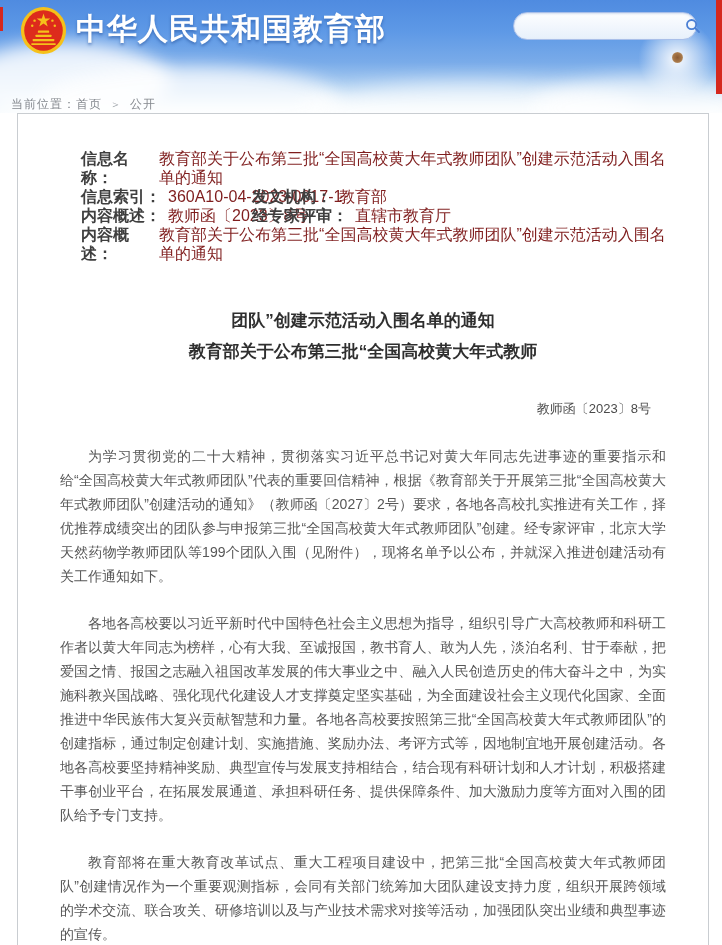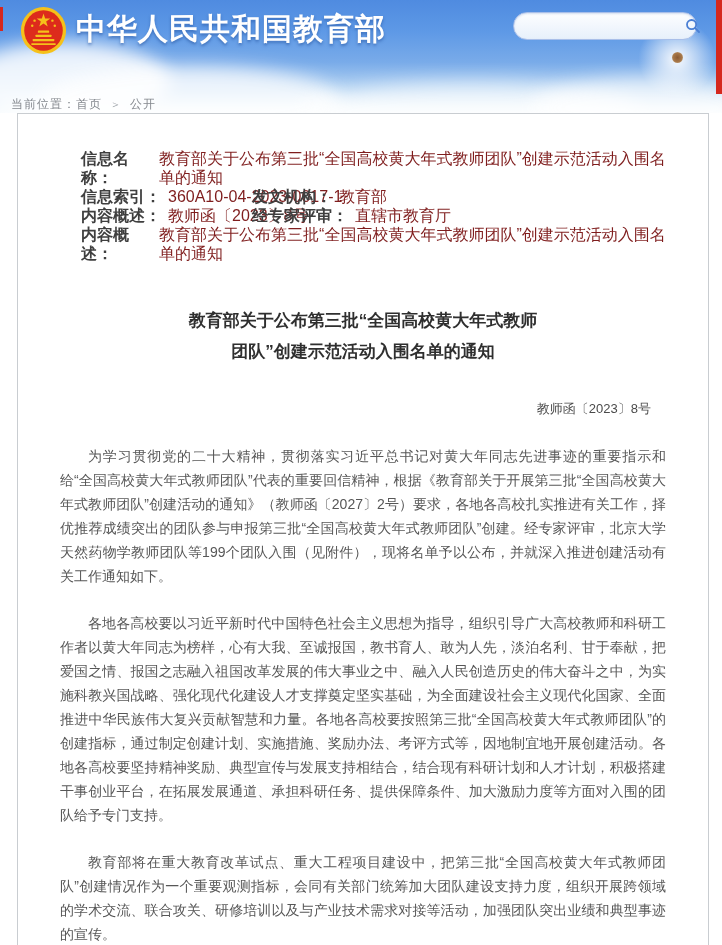--- a/index.html
+++ b/index.html
@@ -162,22 +162,22 @@
       </div>
       <div class="meta-row">
         <div class="meta-cell long">
           <span class="meta-label">内容概述：</span>
           <span class="meta-value">教育部关于公布第三批“全国高校黄大年式教师团队”创建示范活动入围名单的通知</span>
         </div>
       </div>
     </div>
 
     <div class="doc-title">
+      <div>团队”创建示范活动入围名单的通知</div>
       <div>教育部关于公布第三批“全国高校黄大年式教师</div>
-      <div>团队”创建示范活动入围名单的通知</div>
     </div>
 
     <div class="doc-number">教师函〔2023〕8号</div>
 
     <div class="doc-body">
       <p class="para">为学习贯彻党的二十大精神，贯彻落实习近平总书记对黄大年同志先进事迹的重要指示和给“全国高校黄大年式教师团队”代表的重要回信精神，根据《教育部关于开展第三批“全国高校黄大年式教师团队”创建活动的通知》（教师函〔2027〕2号）要求，各地各高校扎实推进有关工作，择优推荐成绩突出的团队参与申报第三批“全国高校黄大年式教师团队”创建。经专家评审，北京大学天然药物学教师团队等199个团队入围（见附件），现将名单予以公布，并就深入推进创建活动有关工作通知如下。</p>
       <p class="para">各地各高校要以习近平新时代中国特色社会主义思想为指导，组织引导广大高校教师和科研工作者以黄大年同志为榜样，心有大我、至诚报国，教书育人、敢为人先，淡泊名利、甘于奉献，把爱国之情、报国之志融入祖国改革发展的伟大事业之中、融入人民创造历史的伟大奋斗之中，为实施科教兴国战略、强化现代化建设人才支撑奠定坚实基础，为全面建设社会主义现代化国家、全面推进中华民族伟大复兴贡献智慧和力量。各地各高校要按照第三批“全国高校黄大年式教师团队”的创建指标，通过制定创建计划、实施措施、奖励办法、考评方式等，因地制宜地开展创建活动。各地各高校要坚持精神奖励、典型宣传与发展支持相结合，结合现有科研计划和人才计划，积极搭建干事创业平台，在拓展发展通道、承担科研任务、提供保障条件、加大激励力度等方面对入围的团队给予专门支持。</p>
       <p class="para">教育部将在重大教育改革试点、重大工程项目建设中，把第三批“全国高校黄大年式教师团队”创建情况作为一个重要观测指标，会同有关部门统筹加大团队建设支持力度，组织开展跨领域的学术交流、联合攻关、研修培训以及与产业技术需求对接等活动，加强团队突出业绩和典型事迹的宣传。</p>
 
     </div>

